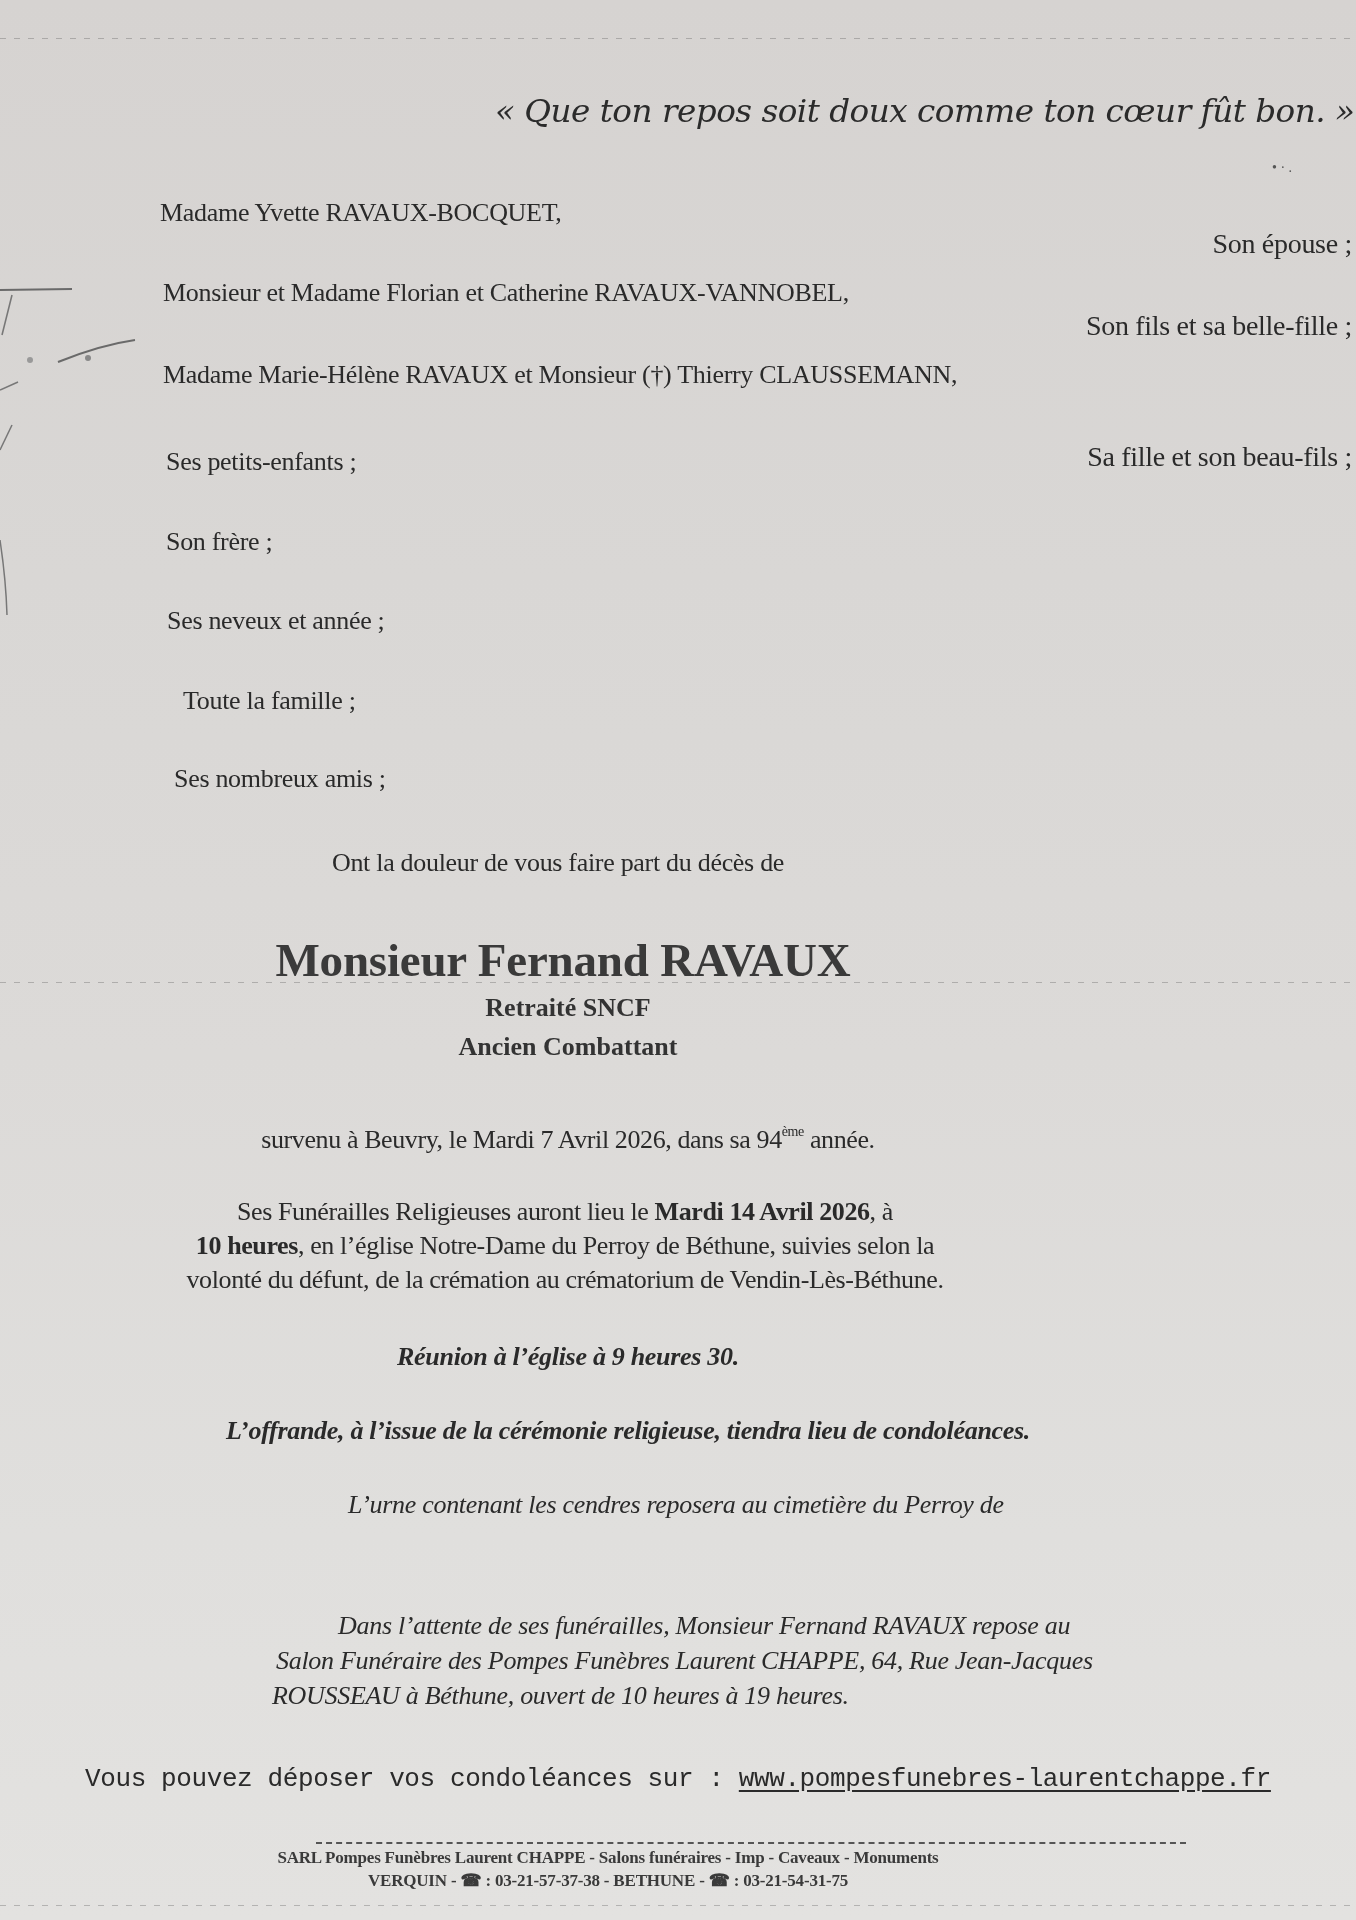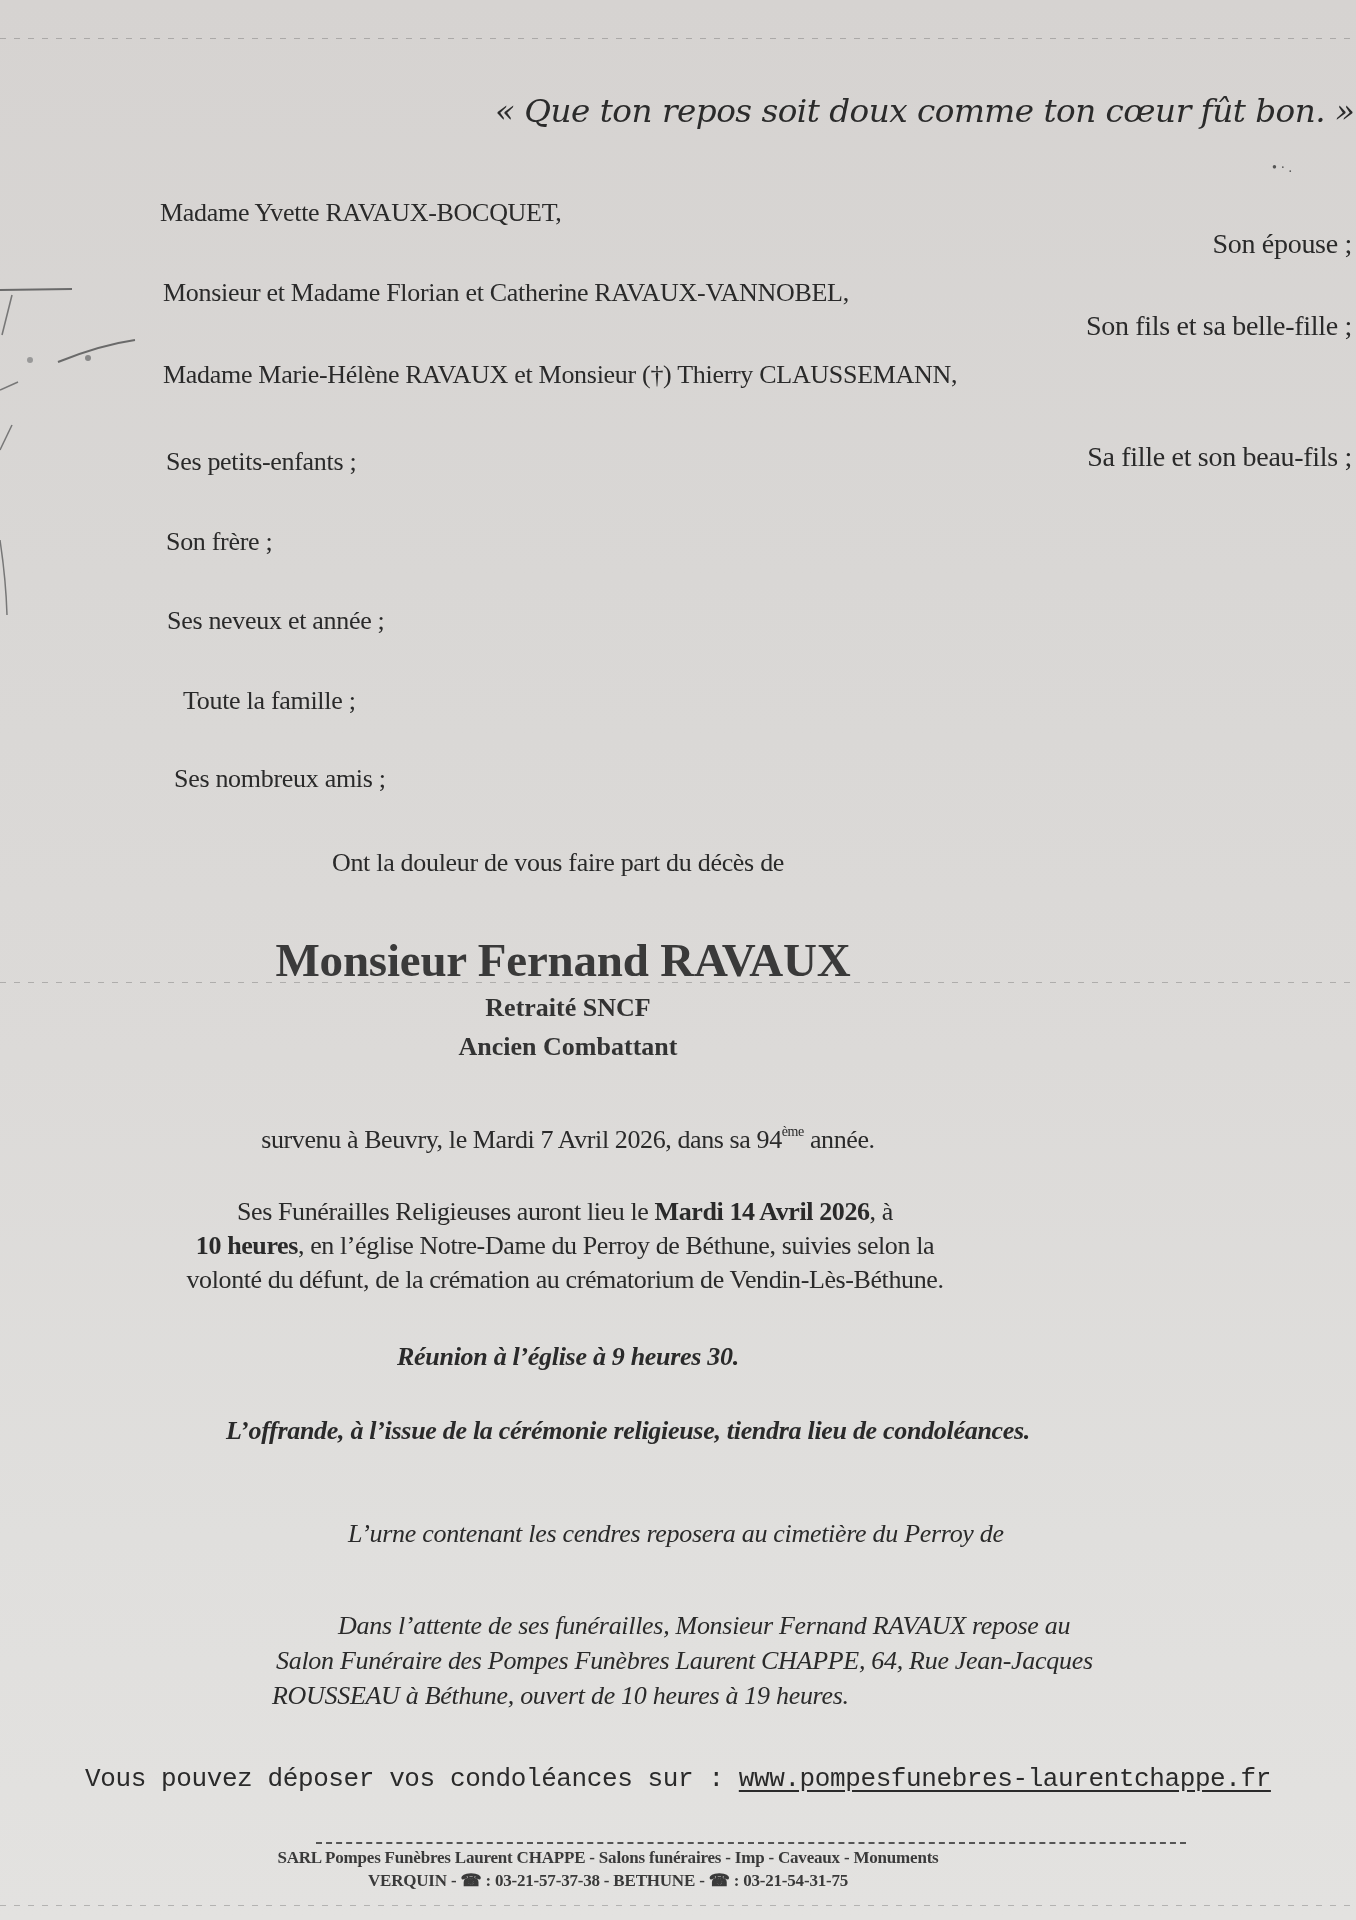--- a/index.html
+++ b/index.html
@@ -174,21 +174,21 @@
 
 <div class="center body-text" style="top:1195px; left:-113px;">
   <div><span>Ses Funérailles Religieuses auront lieu le </span><b>Mardi 14 Avril 2026</b><span>, à</span></div>
   <div><b>10 heures</b><span>, en l’église Notre-Dame du Perroy de Béthune, suivies selon la</span></div>
   <div>volonté du défunt, de la crémation au crématorium de Vendin-Lès-Béthune.</div>
 </div>
 
 <div class="center italic-bold" style="top:1342px; left:-110px;">Réunion à l’église à 9 heures 30.</div>
 <div class="center italic-bold" style="top:1416px; left:-50px;">L’offrande, à l’issue de la cérémonie religieuse, tiendra lieu de condoléances.</div>
 
-<div class="italic-para" style="top:1487px; left:283px;margin-top:29px;">
+<div class="italic-para" style="top:1487px; left:283px;">
   <div style="padding-left:65px;">L’urne contenant les cendres reposera au cimetière du Perroy de</div>
 </div>
 
 <div class="italic-para" style="top:1608px; left:264px;margin-left:12px;">
   <div style="padding-left:62px;">Dans l’attente de ses funérailles, Monsieur Fernand RAVAUX repose au</div>
   <div>Salon Funéraire des Pompes Funèbres Laurent CHAPPE, 64, Rue Jean-Jacques</div>
   <div style="margin-left:-4px;">ROUSSEAU à Béthune, ouvert de 10 heures à 19 heures.</div>
 </div>
 
 <div class="center condolence-line" style="top:1764px; left:0px;">

